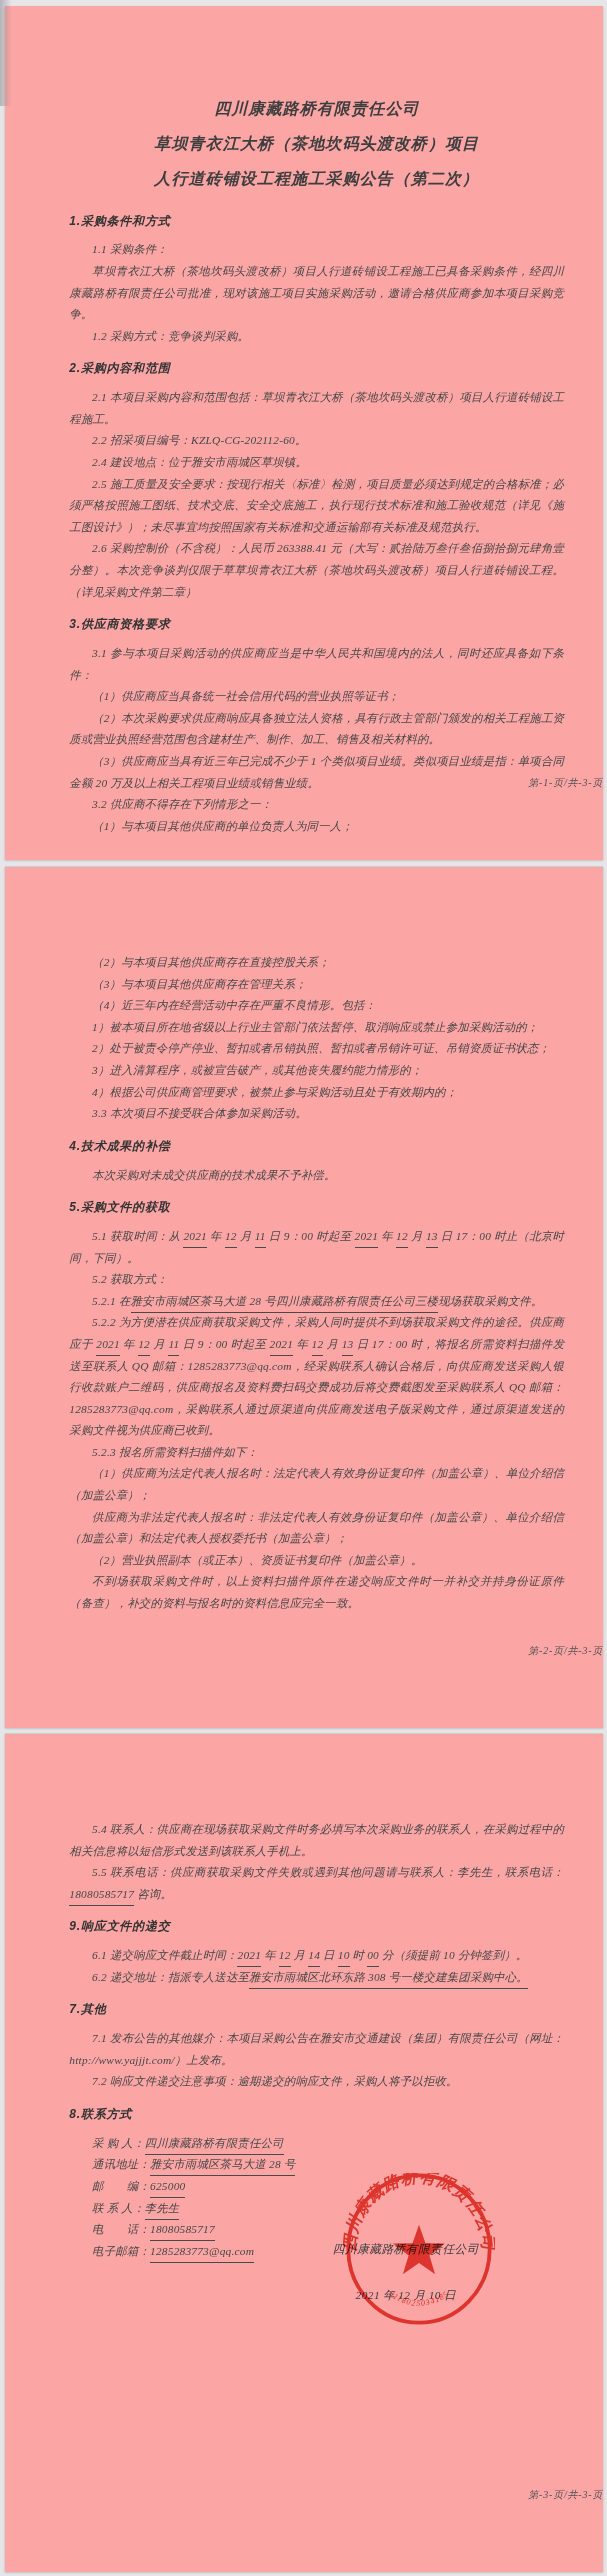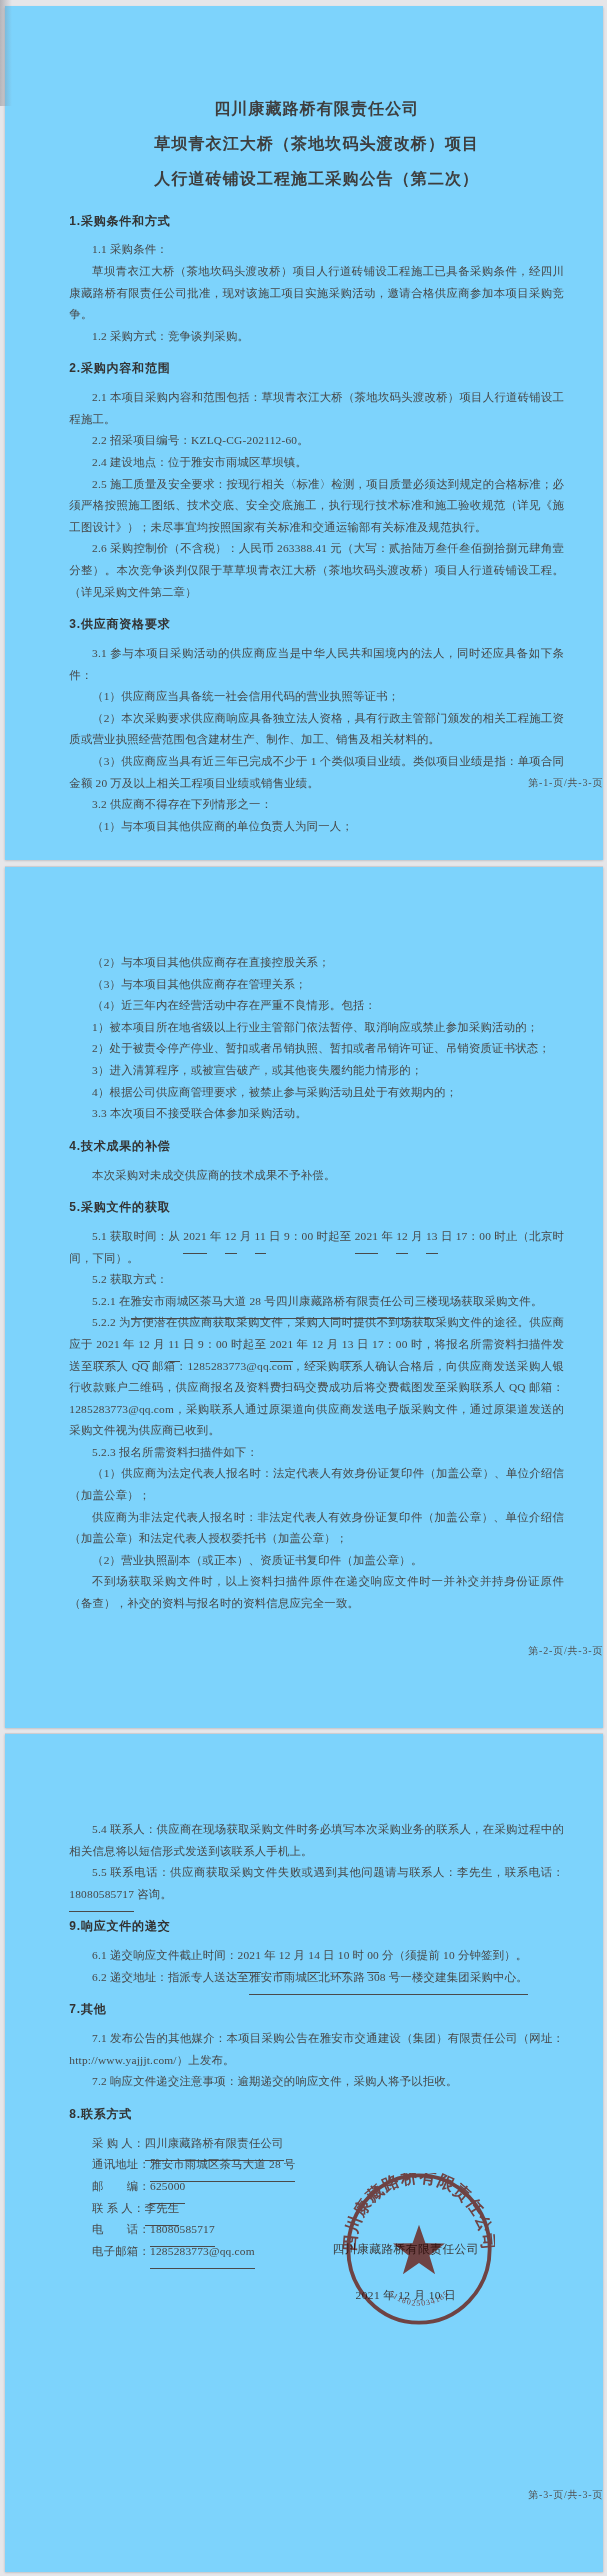--- a/index.html
+++ b/index.html
@@ -9,43 +9,44 @@
     font-family:"Liberation Serif","DejaVu Serif",serif;
   }
   .scan{position:absolute;inset:0;}
   .scan::before{
     content:'';position:absolute;left:0;top:0;width:12px;height:106px;
     background:linear-gradient(90deg,rgba(120,120,128,.45),rgba(120,120,128,0));
     z-index:6;pointer-events:none;
   }
   .page{
     position:absolute;left:5.3px;right:3.8px;
-    background:#7dd3fc;
+    background:#fca5a5;
     box-shadow:0 0.8px 2.3px rgba(40,40,50,.28);
     overflow:hidden;
+    font-style:italic;
   }
   #page-1{top:6px;height:854px;}
   #page-2{top:866px;height:861px;border-top:0.8px solid #cdcdd1;}
   #page-3{top:1733px;height:838px;border-top:0.8px solid #cdcdd1;}
   .page-body{padding:85px 39px 0 64px;}
   .blk-title{
     text-align:center;font-size:16px;line-height:35px;
     color:#3e3e3e;font-weight:600;letter-spacing:1.1px;text-indent:0;
   }
   .blk-h{
     font-family:"Liberation Sans","DejaVu Sans",sans-serif;
     font-size:12px;line-height:23px;margin:10px 0 6.8px;
     color:#333;font-weight:700;letter-spacing:0.8px;
   }
   .blk-title + .blk-h{margin-top:13.7px;}
   .blk-p{
     font-size:11.4px;line-height:21.6px;color:#474747;
     text-align:justify;text-indent:2em;letter-spacing:0.2px;
   }
-  .u{border-bottom:0.8px solid #4a4a4a;padding-bottom:11px;}
+  .u{border-bottom:0.8px solid #4a4a4a;padding-bottom:5px;}
   .page-footer{
     position:absolute;left:0;right:0;bottom:70px;
     text-align:right;font-size:10px;color:#525252;letter-spacing:0.8px;
   }
   .sig{
     position:absolute;left:324px;top:507px;width:153px;
     text-align:center;z-index:2;
   }
   .sig-name{font-size:11.8px;line-height:16.7px;color:#3b3b3b;letter-spacing:0.4px;}
   .sig-date{margin-top:30px;font-size:11.4px;color:#3b3b3b;letter-spacing:0.4px;}

